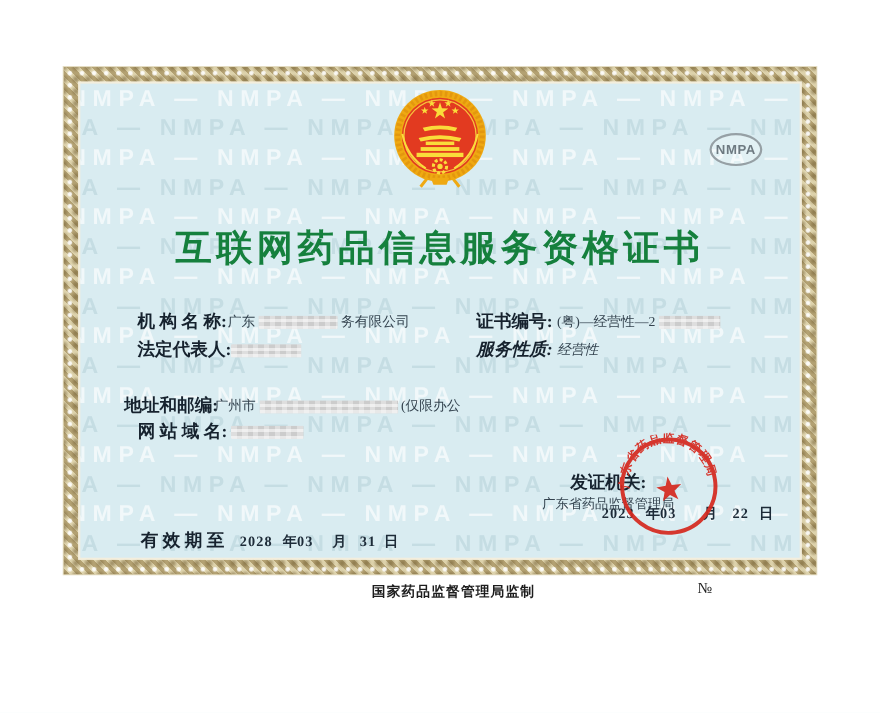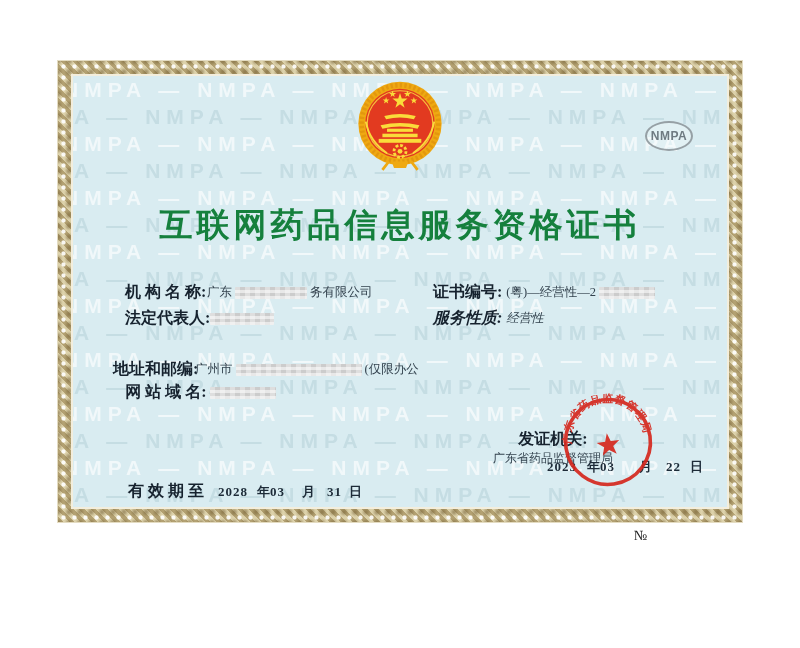--- a/index.html
+++ b/index.html
@@ -193,14 +193,15 @@
           <path fill="#d5281e" d="M60,49 L63.5,59.1 L74.3,59.4 L65.7,65.9 L68.8,76.1 L60,70 L51.2,76.1 L54.3,65.9 L45.7,59.4 L56.5,59.1 Z"></path>
           <text font-size="13.5" font-weight="bold" fill="#d5281e" letter-spacing="1">
             <textPath href="#sealArc" startOffset="50%" text-anchor="middle">广东省药品监督管理局</textPath>
           </text>
         </svg>
 
       </div>
     </div>
   </div>
 
+  <div class="footer-pub">国家药品监督管理局监制</div>
   <div class="footer-no">№</div>
 </div>
 
 </body></html>

